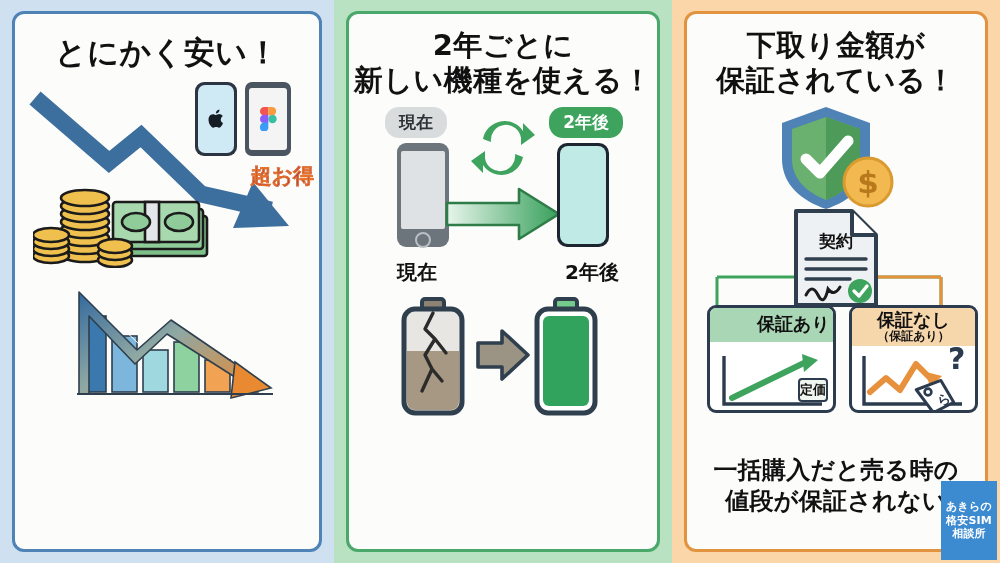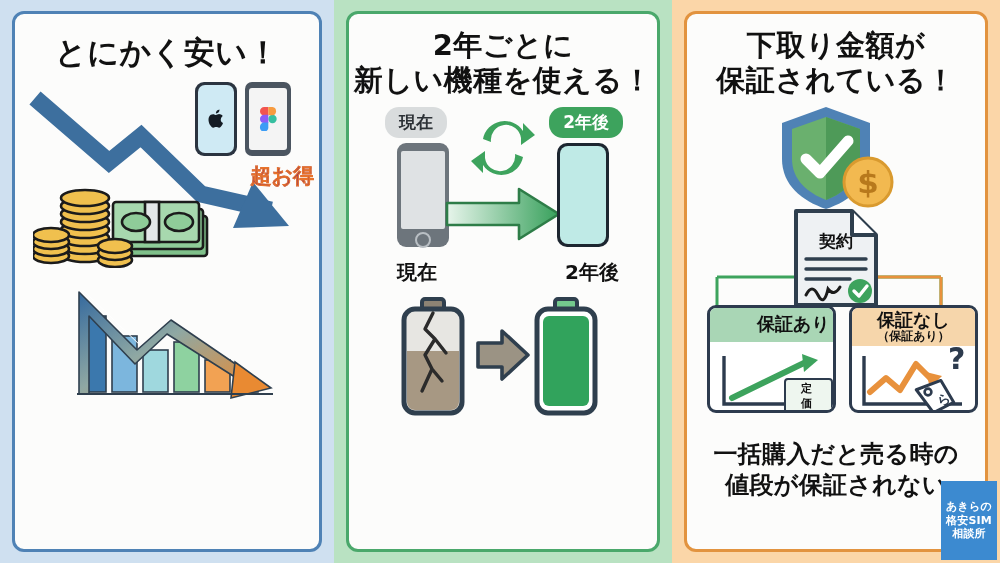--- a/index.html
+++ b/index.html
@@ -129,23 +129,23 @@
   .cmp-left  { left: 20px; }
   .cmp-right { left: 162px; }
   .cmp-head {
     text-align: center; font-weight: 700; color: #111; line-height: 1.05;
     padding: 3px 0 4px;
   }
   .cmp-left .cmp-head  { background: #a9d6b5; font-size: 18px; padding-top: 7px; padding-bottom: 8px; padding-left: 44px;}
   .cmp-right .cmp-head { background: #f6d6ab; font-size: 18px; }
   .cmp-sub { font-size: 12px; font-weight: 700; display: block; }
   .tag-teika {
-    position: absolute; left: 74px; top: 70px;
+    position: absolute; left: 88px; top: 70px;
     border: 2px solid #2d3b4e; border-radius: 4px; background: #eef6ef;
-    font-size: 11px; font-weight: 700; color: #111; padding: 1px 15px;
+    font-size: 13px; font-weight: 700; color: #111; padding: 1px 0;
   }
   .qmark {
     position: absolute; left: 96px; top: 36px;
     font-size: 30px; font-weight: 700; color: #2d3b4e; line-height: 1;
   }
   .logo-badge {
     position: absolute; right: 3px; bottom: 3px;
     background: #3c8ad0; color: #ffffff; text-align: center;
     font-weight: 700; font-size: 11px; line-height: 1.25;
     padding: 19px 5px; white-space: pre-line; letter-spacing: 0.2px;
@@ -381,21 +381,21 @@
             <g>
               <path d="M66 34 L92 30 L100 54 L78 60 Z" fill="#ffffff" stroke="#2d3b4e" stroke-width="3" stroke-linejoin="round" transform="rotate(-12 83 44)"></path>
               <circle cx="76" cy="40" r="3.4" fill="none" stroke="#2d3b4e" stroke-width="2.6"></circle>
               <text x="86" y="53" font-size="13" font-weight="700" fill="#2d3b4e" font-family="DejaVu Sans, sans-serif" transform="rotate(-12 86 50)">ら</text>
             </g>
           </svg>
           <div class="qmark">?</div>
         </div>
       </div>
 
-      <div class="caption" style="font-size:24px;position:absolute;left:0;right:0;bottom:48px;">一括購入だと売る時の
+      <div class="caption" style="font-size:24px;position:absolute;left:0;right:0;bottom:32px;">一括購入だと売る時の
 値段が保証されない</div>
     </div>
 
     <div class="logo-badge">あきらの
 格安SIM
 相談所</div>
   </div>
 
 </div>
 

